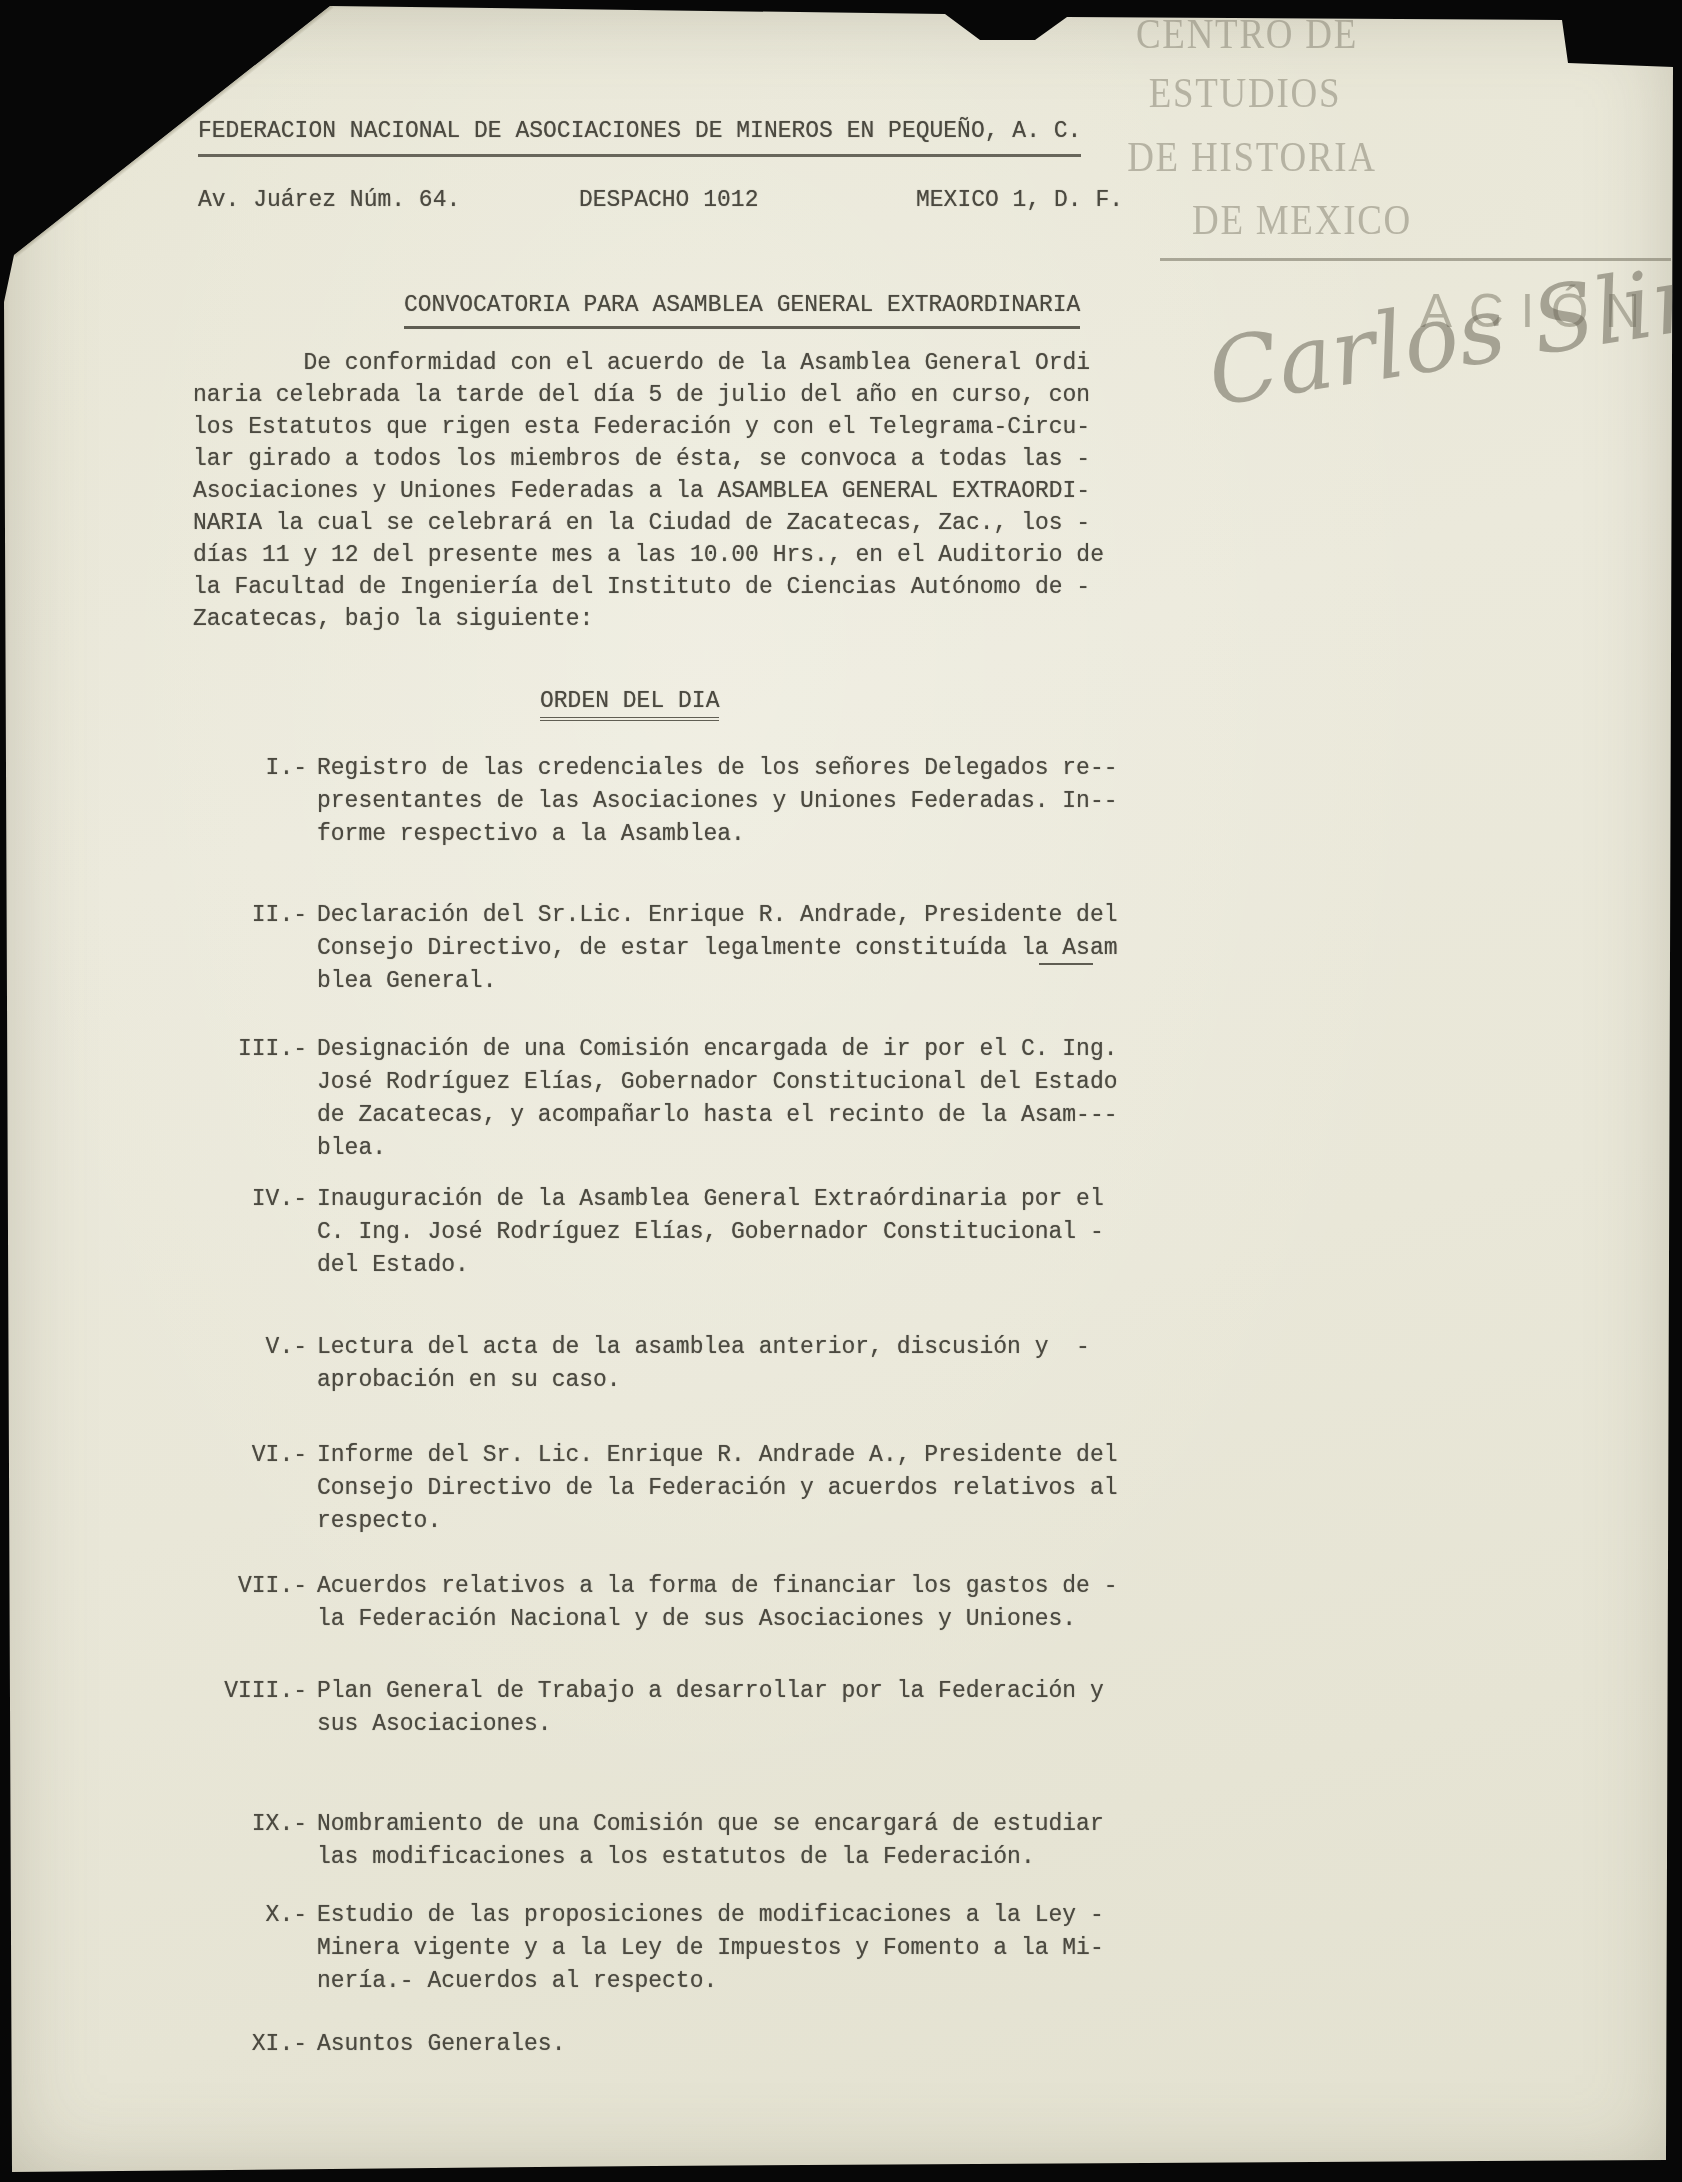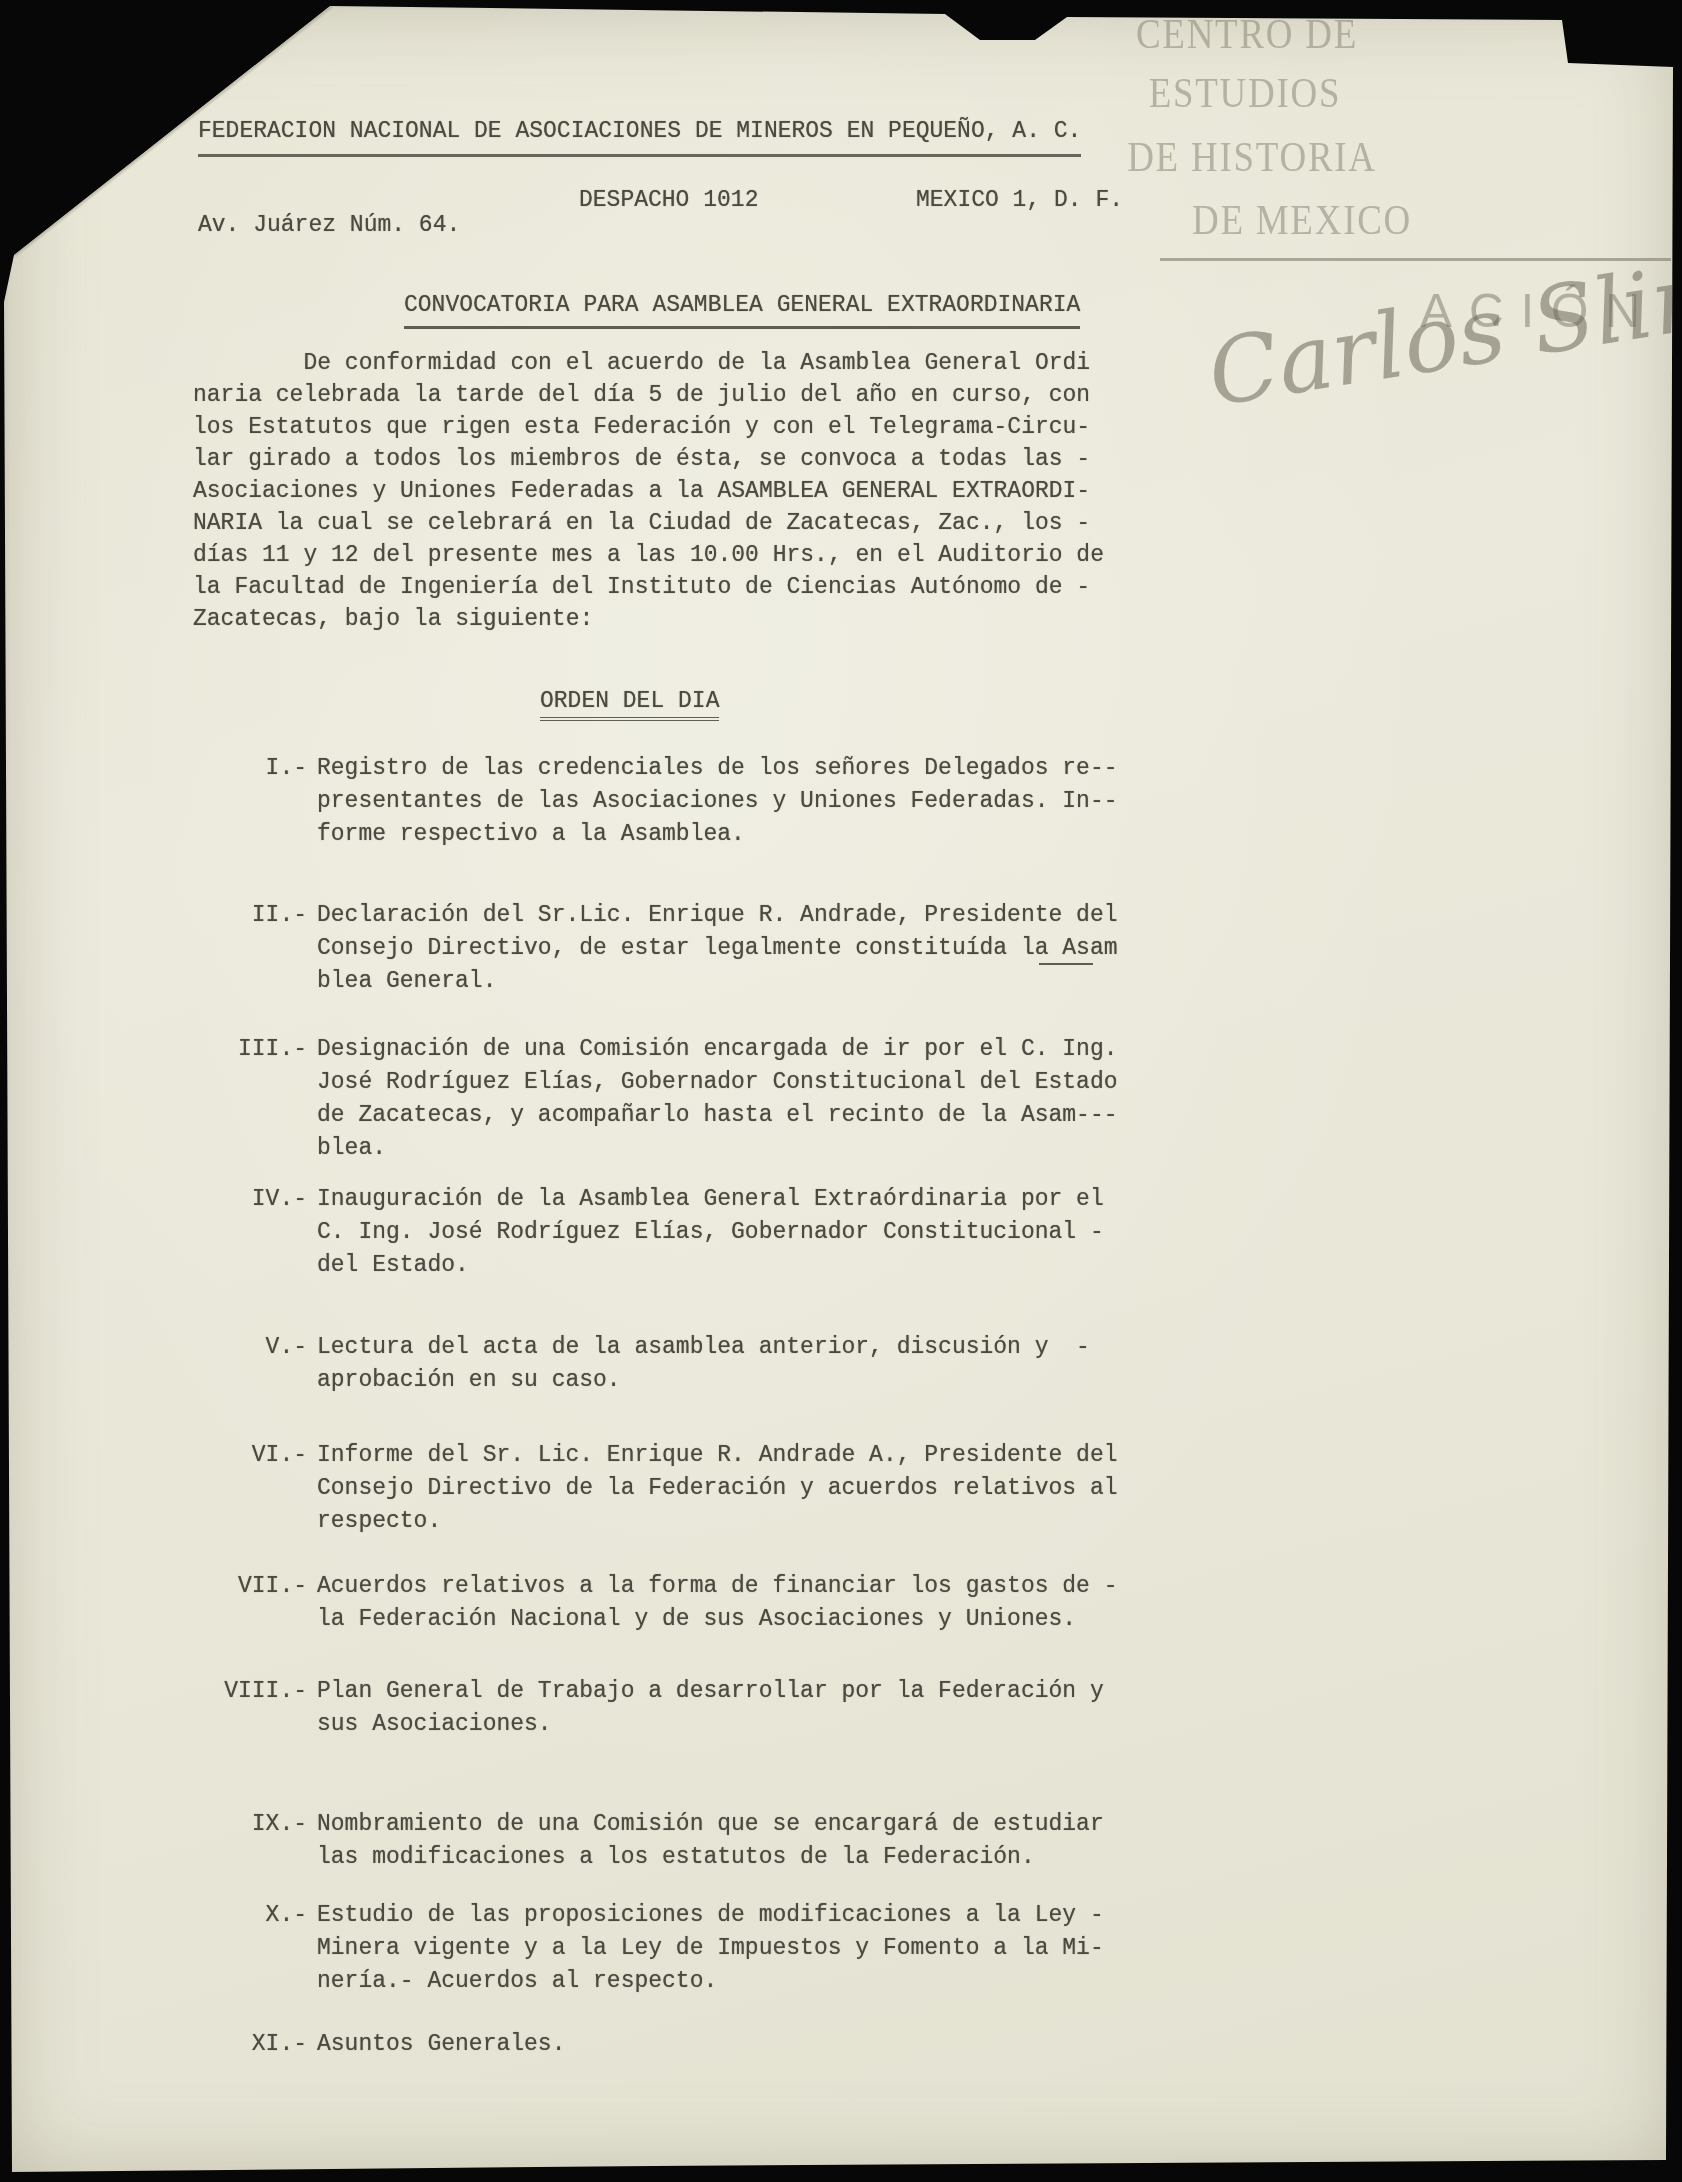--- a/index.html
+++ b/index.html
@@ -45,21 +45,21 @@
   }
   .signature-svg{position:absolute;left:1168px;top:238px;overflow:visible;}
   
   .typed{position:absolute;left:0;top:0;width:1424px;height:2182px;
     color:#4b4940;font-size:23px;line-height:32px;
     text-shadow:0 0 1px rgba(64,62,52,0.6);
   }
   .typed div,.typed span{position:absolute;white-space:pre-wrap;}
   .org-name{left:198px;top:115px;border-bottom:3px solid rgba(60,58,48,0.75);padding-bottom:7px;}
   .addr{top:184px;}
-  .addr-street{left:198px;margin-top:25px;} .addr-office{left:579px;} .addr-city{left:916px;}
+  .addr-street{left:198px;} .addr-office{left:579px;} .addr-city{left:916px;}
   .doc-title{left:404px;top:281px;border-bottom:3px solid rgba(60,58,48,0.8);padding-bottom:5px;margin-top:8px;}
   .opening{left:193px;top:347px;width:931px;}
   .orden{left:540px;top:685px;border-bottom:4px double rgba(60,58,48,0.8);}
   .item{left:193px;width:1049px;line-height:33px;display:flex;position:absolute;}
   .item .num{position:static;display:inline-block;width:114px;text-align:right;flex:none;margin-right:10px;}
   .item .itext{position:static;display:inline-block;width:921px;}
   .asam-underline{left:1039px;top:963px;width:54px;height:2px;background:rgba(60,58,48,0.8);}
 </style>
 </head>
 <body>

